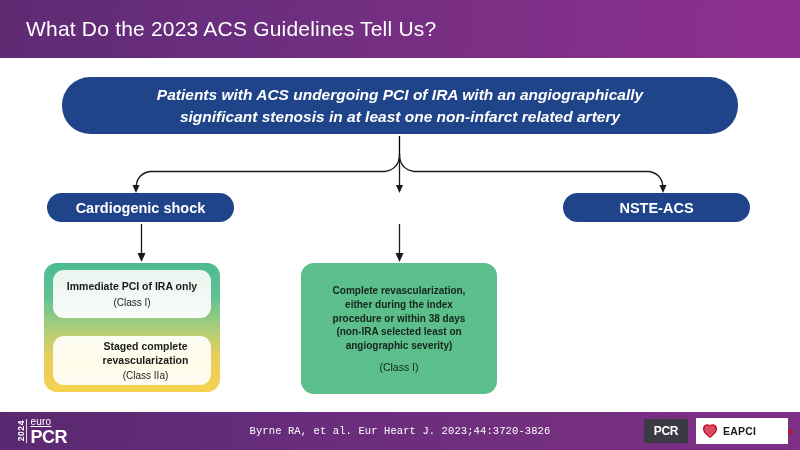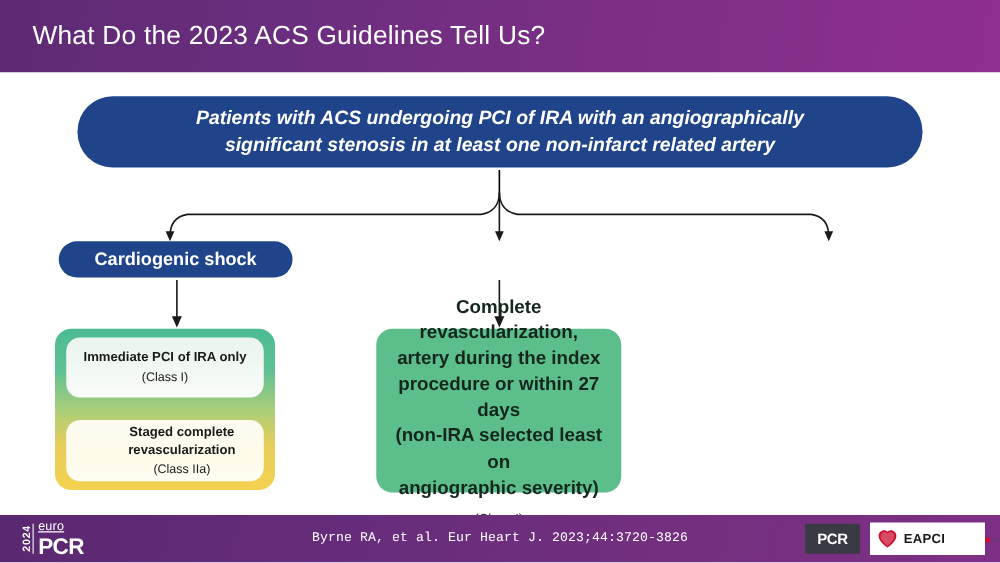--- a/index.html
+++ b/index.html
@@ -128,21 +128,21 @@
     box-sizing: border-box;
     display: flex;
     flex-direction: column;
     align-items: center;
     justify-content: center;
     text-align: center;
     color: #14261D;
     padding: 6px 8px;
   }
   .panel-center-text {
-    font-size: 15px;
+    font-size: 10px;
     font-weight: bold;
     line-height: 1.38;
   }
   .panel-center-class {
     font-size: 10.5px;
     font-weight: normal;
     margin-top: 8px;
   }
 
   
@@ -312,37 +312,40 @@
   <div class="navy-box main-box">
     <div>
       <div>Patients with ACS undergoing PCI of IRA with an angiographically</div>
       <div>significant stenosis in at least one non-infarct related artery</div>
     </div>
   </div>
 
   <div class="navy-box branch-box branch-shock">
     <span>Cardiogenic shock</span>
   </div>
+  <div class="navy-box branch-box branch-nste">
+    <span>NSTE-ACS</span>
+  </div>
 
   <div class="panel-left">
     <div class="card card-top">
       <div class="card-line">Immediate PCI of IRA only</div>
       <div class="card-class">(Class I)</div>
     </div>
     <div class="card card-bottom">
       <div class="card-line">Staged complete</div>
       <div class="card-line">revascularization</div>
       <div class="card-class">(Class IIa)</div>
     </div>
   </div>
 
   <div class="panel-center">
     <div class="panel-center-text">Complete revascularization,</div>
-    <div class="panel-center-text">artery during the index</div>
-    <div class="panel-center-text">procedure or within 27 days</div>
+    <div class="panel-center-text">either during the index</div>
+    <div class="panel-center-text">procedure or within 38 days</div>
     <div class="panel-center-text">(non-IRA selected least on</div>
     <div class="panel-center-text">angiographic severity)</div>
     <div class="panel-center-class">(Class I)</div>
   </div>
 
 </div>
 
 <div class="footer">
 
   <div class="footer-citation">Byrne RA, et al. Eur Heart J. 2023;44:3720-3826</div>

